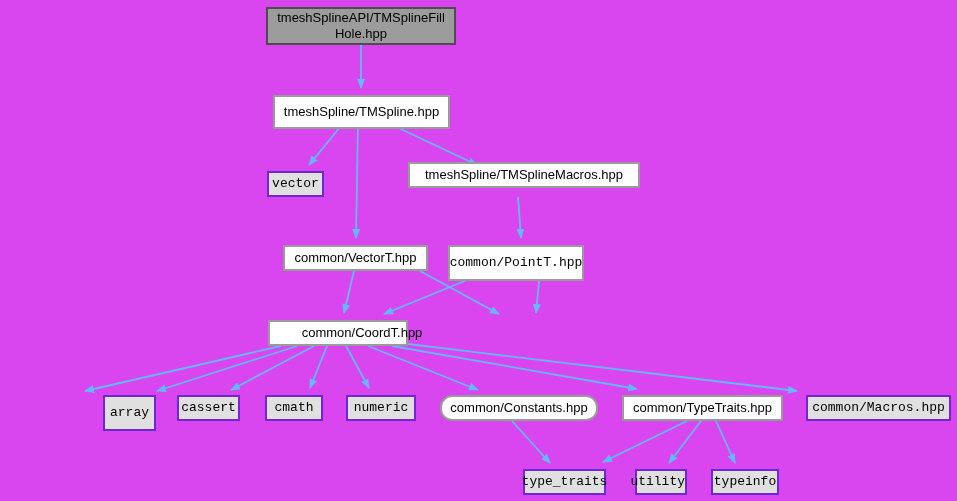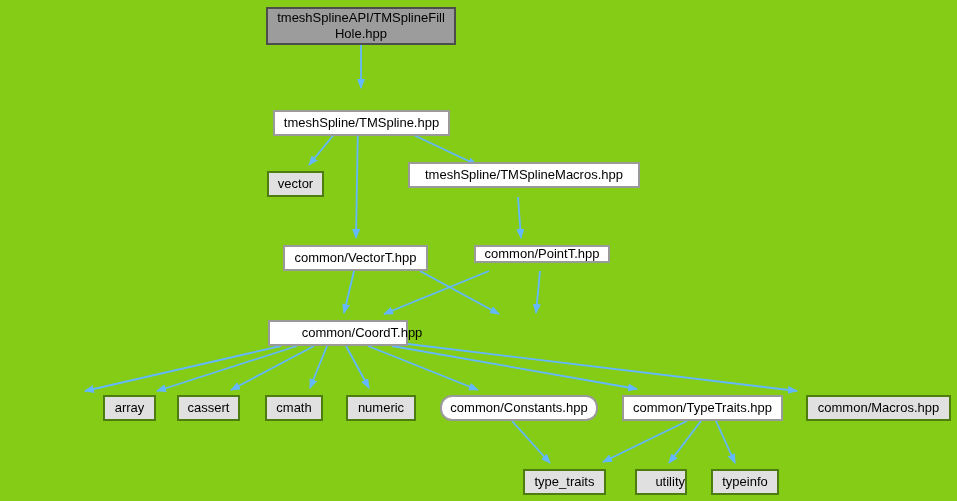--- a/index.html
+++ b/index.html
@@ -4,21 +4,21 @@
 <style>
   html, body {
     margin: 0;
     padding: 0;
     background: #000000;
   }
   .canvas {
     position: relative;
     width: 957px;
     height: 501px;
-    background: #84cc16;
+    background: #d946ef;
     overflow: hidden;
     font-family: "Liberation Sans", sans-serif;
   }
   .edges-svg {
     position: absolute;
     left: 0;
     top: 0;
     width: 957px;
     height: 501px;
     pointer-events: none;
@@ -40,21 +40,22 @@
     background: #9c9c9c;
     border: 2px solid #4d4d4d;
   }
   .kind-internal {
     background: #ffffff;
     border: 2px solid #9a9a9a;
     cursor: pointer;
   }
   .kind-external {
     background: #e0e0e0;
-    border: 2px solid #4d7c0f;
+    border: 2px solid #6d28d9;
+    font-family: Liberation Mono, monospace;
   }
 </style>
 </head>
 <body>
 
 <div class="canvas">
   <svg class="edges-svg" width="957" height="501" viewBox="0 0 957 501" xmlns="http://www.w3.org/2000/svg">
     <defs>
       <marker id="arrowhead" markerWidth="10" markerHeight="8" refX="9" refY="4" orient="auto" markerUnits="userSpaceOnUse">
         <path d="M0,0 L10,4 L0,8 Z" fill="#63b8ff"></path>
@@ -80,27 +81,27 @@
         <line x1="408" y1="344" x2="797" y2="391" stroke="#63b8ff" stroke-width="1.8" marker-end="url(#arrowhead)"></line>
         <line x1="512" y1="421" x2="550" y2="463" stroke="#63b8ff" stroke-width="1.8" marker-end="url(#arrowhead)"></line>
         <line x1="687" y1="421" x2="603" y2="462" stroke="#63b8ff" stroke-width="1.8" marker-end="url(#arrowhead)"></line>
         <line x1="701" y1="421" x2="669" y2="463" stroke="#63b8ff" stroke-width="1.8" marker-end="url(#arrowhead)"></line>
         <line x1="716" y1="421" x2="735" y2="463" stroke="#63b8ff" stroke-width="1.8" marker-end="url(#arrowhead)"></line>
       </g>
   </svg>
 
 <div class="node kind-main" style="left: 266px; top: 7px; width: 190px; height: 38px;"><span>tmeshSplineAPI/TMSplineFill
 Hole.hpp</span></div>
-    <div class="node kind-internal" style="left: 273px; top: 110px; width: 177px; height: 26px;"><span>tmeshSpline/TMSpline.hpp</span></div>
+    <div class="node kind-internal" style="left: 273px; top: 95px; width: 177px; height: 34px;"><span>tmeshSpline/TMSpline.hpp</span></div>
     <div class="node kind-external" style="left: 267px; top: 171px; width: 57px; height: 26px;"><span>vector</span></div>
     <div class="node kind-internal" style="left: 408px; top: 162px; width: 232px; height: 26px;"><span>tmeshSpline/TMSplineMacros.hpp</span></div>
     <div class="node kind-internal" style="left: 283px; top: 245px; width: 145px; height: 26px;"><span>common/VectorT.hpp</span></div>
-    <div class="node kind-internal" style="left: 474px; top: 245px; width: 136px; height: 18px;"><span>common/PointT.hpp</span></div>
+    <div class="node kind-internal" style="left: 448px; top: 245px; width: 136px; height: 36px; font-family: Liberation Mono, monospace;"><span>common/PointT.hpp</span></div>
     <div class="node kind-internal" style="left: 268px; top: 320px; width: 140px; height: 26px; padding-left: 48px;"><span>common/CoordT.hpp</span></div>
-    <div class="node kind-external" style="left: 103px; top: 395px; width: 53px; height: 26px;"><span>array</span></div>
+    <div class="node kind-external" style="left: 103px; top: 395px; width: 53px; height: 36px;"><span>array</span></div>
     <div class="node kind-external" style="left: 177px; top: 395px; width: 63px; height: 26px;"><span>cassert</span></div>
     <div class="node kind-external" style="left: 265px; top: 395px; width: 58px; height: 26px;"><span>cmath</span></div>
     <div class="node kind-external" style="left: 346px; top: 395px; width: 70px; height: 26px;"><span>numeric</span></div>
     <div class="node kind-internal" style="left: 440px; top: 395px; width: 158px; height: 26px; border-radius: 12px;"><span>common/Constants.hpp</span></div>
     <div class="node kind-external" style="left: 806px; top: 395px; width: 145px; height: 26px;"><span>common/Macros.hpp</span></div>
     <div class="node kind-internal" style="left: 622px; top: 395px; width: 161px; height: 26px;"><span>common/TypeTraits.hpp</span></div>
     <div class="node kind-external" style="left: 523px; top: 469px; width: 83px; height: 26px;"><span>type_traits</span></div>
     <div class="node kind-external" style="left: 635px; top: 469px; width: 52px; height: 26px; justify-content: flex-end;"><span>utility</span></div>
     <div class="node kind-external" style="left: 711px; top: 469px; width: 68px; height: 26px;"><span>typeinfo</span></div>
   </div>

